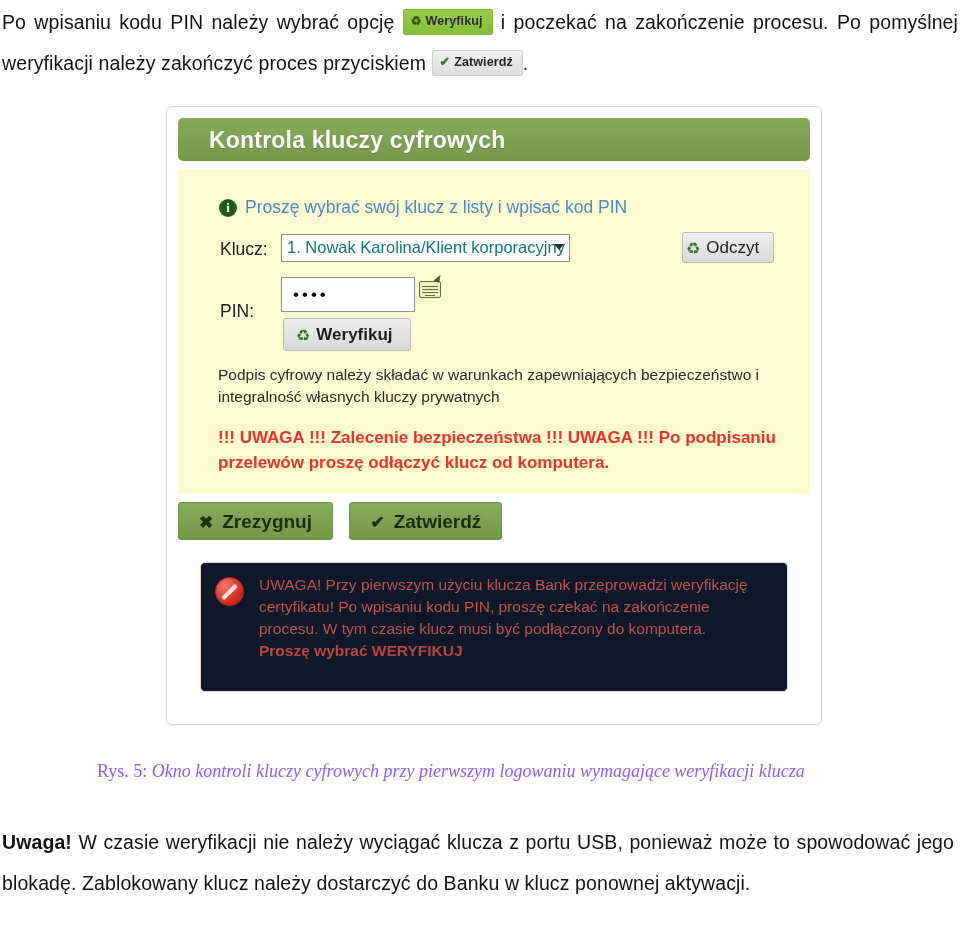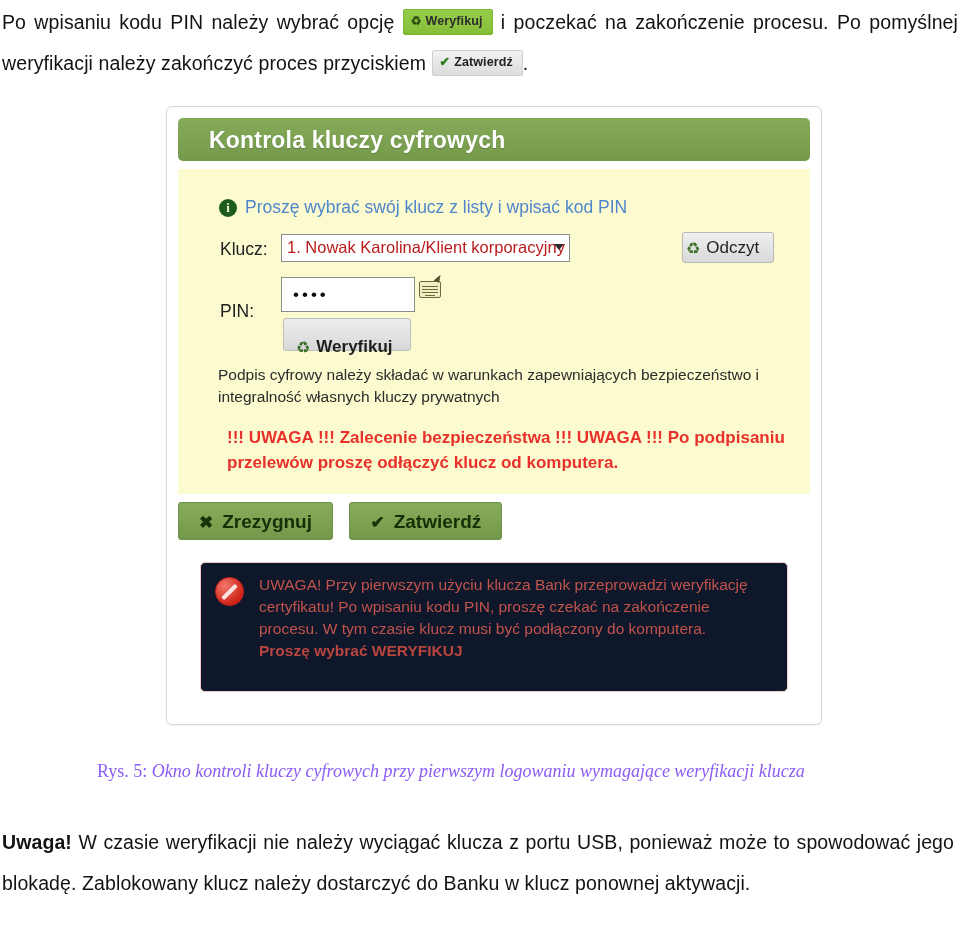--- a/index.html
+++ b/index.html
@@ -152,21 +152,21 @@
   .key-select {
     position: absolute;
     left: 114px;
     top: 127px;
     width: 289px;
     height: 28px;
     background: #ffffff;
     border: 1px solid #8c8c8c;
     box-sizing: border-box;
     font-size: 16.5px;
-    color: #b91c1c;
+    color: #0f766e;
     padding: 3px 26px 0 5px;
     white-space: nowrap;
     overflow: hidden;
   }
   .select-caret {
     position: absolute;
     right: 5px;
     top: 9px;
     width: 0;
     height: 0;
@@ -244,21 +244,21 @@
     border-right: 2px solid transparent;
     border-bottom: 8px solid #555230;
     transform: rotate(24deg);
   }
 
   .verify-button {
     position: absolute;
     left: 116px;
     top: 211px;
     height: 33px;
-    padding: 12px 17px 0 12px;
+    padding: 0 17px 0 12px;
     background: #e3e3e3;
     background-image: linear-gradient(#eeeeee, #d8d8d8);
     border: 1px solid #bdbdbd;
     border-radius: 3px;
     font-size: 17px;
     font-weight: bold;
     color: #1f1f1f;
     line-height: 32px;
     box-sizing: border-box;
     white-space: nowrap;
@@ -278,21 +278,21 @@
     left: 51px;
     top: 257px;
     width: 570px;
     font-size: 15.5px;
     line-height: 22px;
     color: #2b2b2b;
   }
 
   .warn-text {
     position: absolute;
-    left: 60px;
+    left: 51px;
     top: 318px;
     width: 580px;
     font-size: 17px;
     line-height: 25px;
     font-weight: bold;
     color: #e8312a;
   }
 
   .action-row {
     position: absolute;

